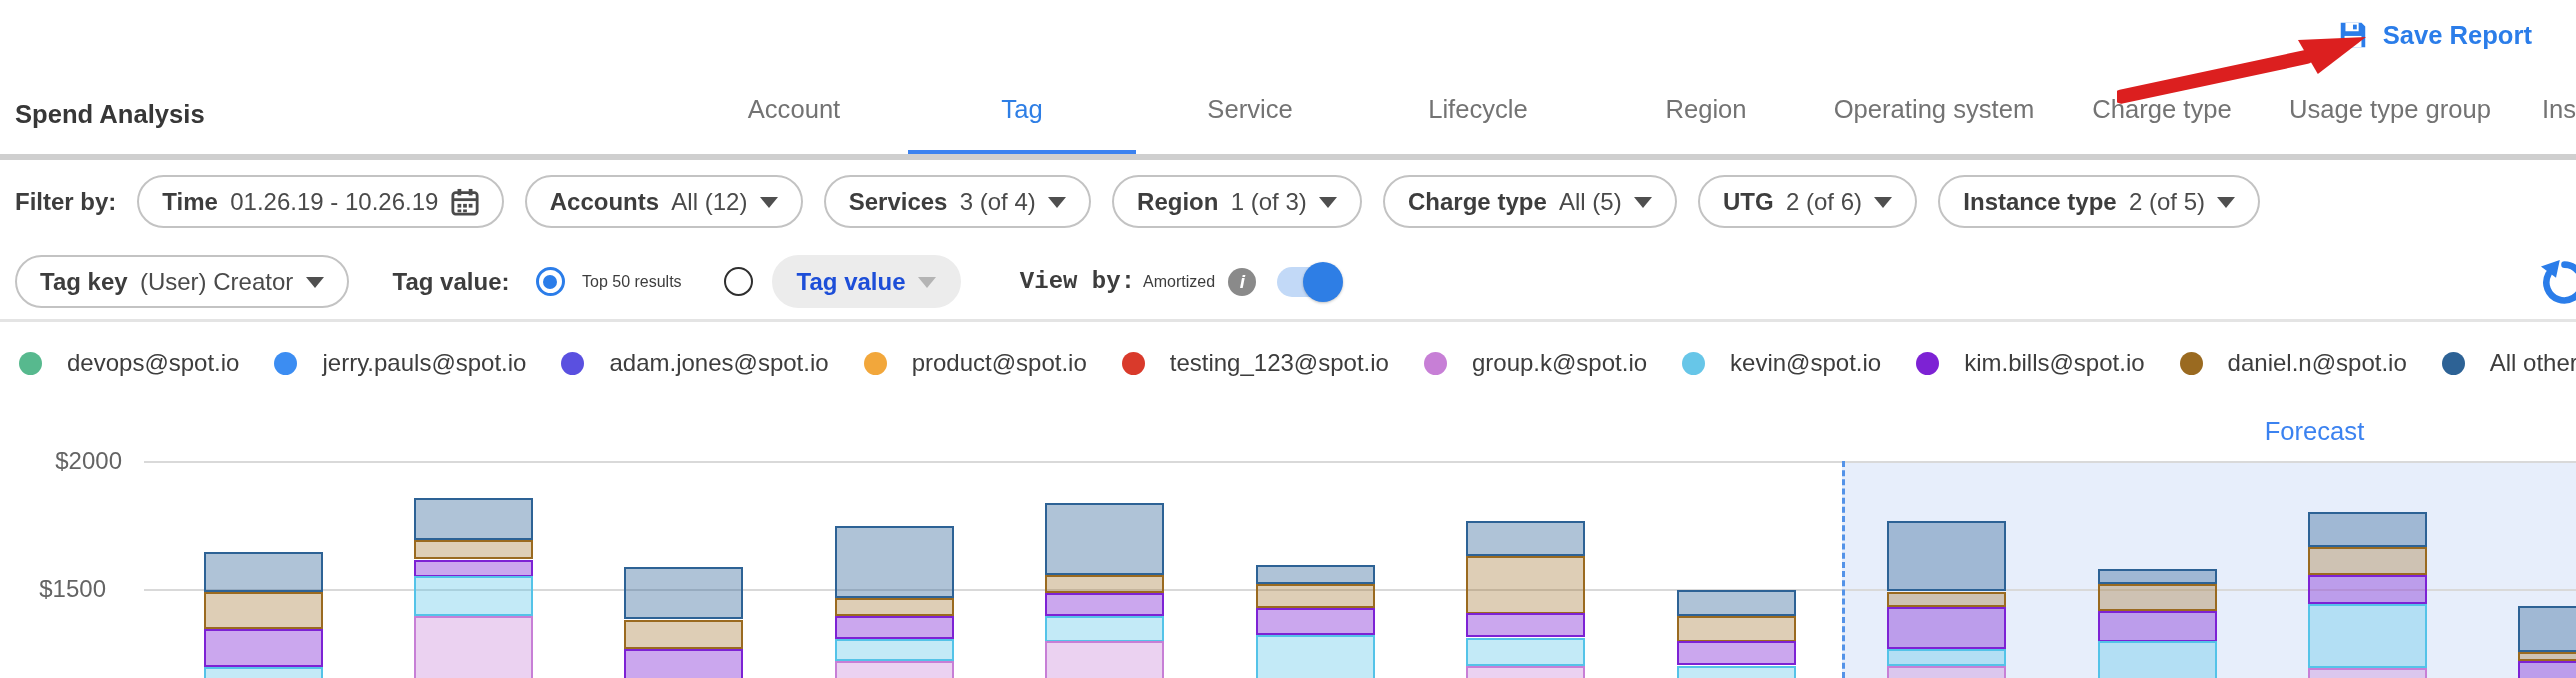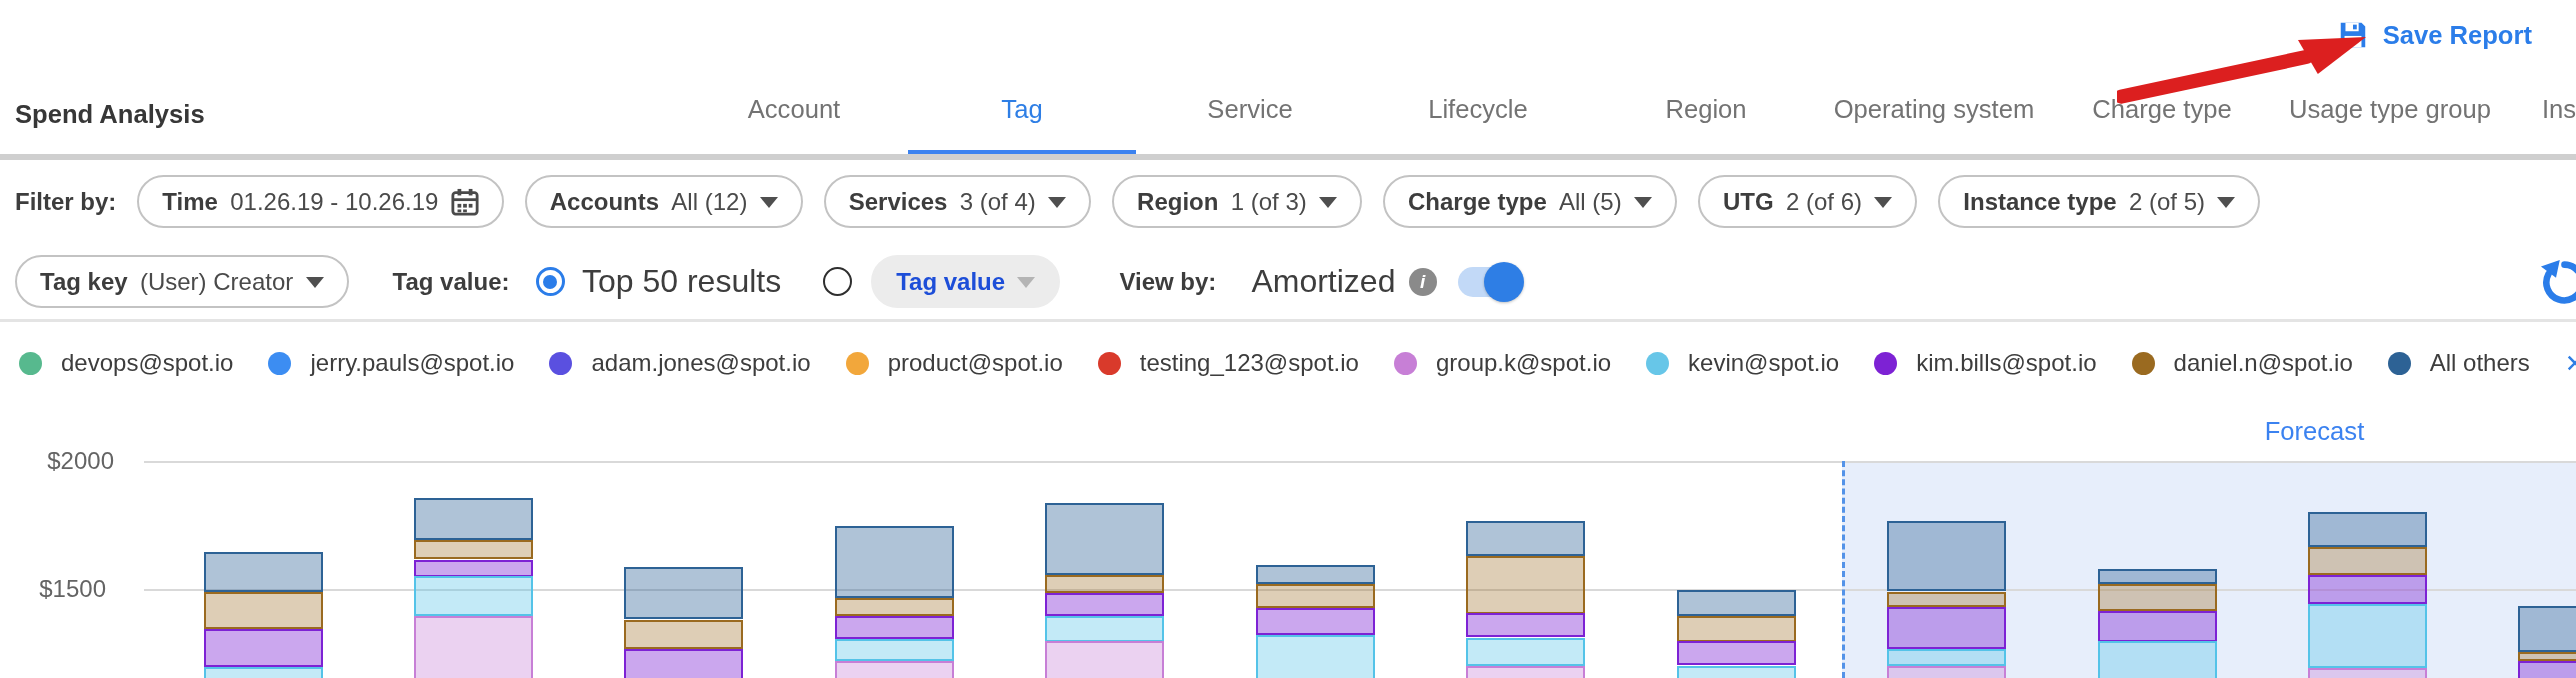--- a/index.html
+++ b/index.html
@@ -31,32 +31,32 @@
   .caret { width:0; height:0; border-left:9.5px solid transparent; border-right:9.5px solid transparent;
            border-top:11.4px solid #4f4f4f; margin-top:2.8px; }
   .pill.disabled { background:#ececec; border-color:#ececec; cursor:default; }
   .pill.disabled .pvalue { color:#1d4ed8; font-weight:700; }
   .pill.disabled .caret { border-top-color:#b4b4b4; }
 
   .radio { width:29px; height:29px; border-radius:50%; cursor:pointer; flex:none; }
   .radio.on { border:3.8px solid #2b7de9; display:flex; align-items:center; justify-content:center; }
   .radio.on::after { content:""; width:14px; height:14px; border-radius:50%; background:#2b7de9; }
   .radio.off { border:2.8px solid #2f2f2f; }
-  .rlabel { font-size:32px; color:#3d3d3d; }
+  .rlabel { font-size:16px; color:#3d3d3d; }
 
   .info-icon { width:28px; height:28px; border-radius:50%; background:#8a8a8a; color:#fff;
                font-size:19px; font-weight:700; display:flex; align-items:center; justify-content:center; font-style:italic; }
   .toggle { position:relative; width:63px; height:30px; border-radius:15px; background:#c2d9f7; cursor:pointer; flex:none; }
   .toggle .knob { position:absolute; right:-2.8px; top:-4.7px; width:40px; height:40px; border-radius:50%;
                   background:#2e7ee5; box-shadow:0 0.9px 2.8px rgba(0,0,0,.25); }
   .reset-icon { position:absolute; left:2540px; top:258px; width:49px; height:49px; cursor:pointer; }
 
   
   .legend { position:absolute; left:19px; top:341px; height:44px; display:flex; align-items:center; gap:35px; }
-  .legend-item { display:flex; align-items:center; gap:19px; cursor:pointer;text-align:center; }
+  .legend-item { display:flex; align-items:center; gap:25px; cursor:pointer;text-align:center; }
   .legend-dot { width:23px; height:23px; border-radius:50%; flex:none; }
   .legend-label { font-size:24px; color:#3d3d3d; white-space:nowrap; }
   .deselect-all { display:flex; align-items:center; gap:9.5px; color:#2e7ee5; font-weight:700;
                   font-size:24.6px; cursor:pointer; white-space:nowrap; }
 
   
   .chart { position:absolute; left:0; top:393px; width:2576px; height:285px; overflow:hidden; }
   .tick-label { position:absolute; width:106px; text-align:right; font-size:24px; color:#646464; }
   .gridline { position:absolute; left:144px; right:0; height:1.9px; background:#d9d9d9; }
   .forecast-bg { position:absolute; background:#e7eefb; }
@@ -159,21 +159,21 @@
       <span class="caret"></span>
     </div>
     <span class="flabel" style="margin-right:26.5px;">Tag value:</span>
     <span class="radio on" style="margin-right:17px;"></span>
     <span class="rlabel" style="margin-right:42px;">Top 50 results</span>
     <span class="radio off" style="margin-right:19px;"></span>
     <div class="pill disabled" style="margin-right:59px;">
       <span class="pvalue">Tag value</span>
       <span class="caret"></span>
     </div>
-    <span class="flabel" style="margin-right:35px;">View by:</span>
+    <span class="flabel" style="margin-right:8px;font-family:Liberation Mono, monospace;">View by:</span>
     <span class="rlabel" style="margin-right:13.3px;">Amortized</span>
     <span class="info-icon" style="margin-right:21px;">i</span>
     <div class="toggle">
         <div class="knob"></div>
       </div>
   </div>
 
   <svg class="reset-icon" viewBox="0 0 52 52">
     <path d="M26 7 a19 19 0 1 1 -17 10" fill="none" stroke="#2b7de9" stroke-width="7" stroke-linecap="round"></path>
     <polygon points="1,9 21,2 17,21" fill="#2b7de9"></polygon>
@@ -224,21 +224,21 @@
       </div>
       <div class="deselect-all">
         <span>✕</span>
         <span>Deselect All</span>
       </div>
     </div>
 
   <div class="chart">
       <div class="forecast-bg" style="inset: 68px 0px 0px 1842px;"></div>
       <div class="gridline" style="top: 68px;"></div>
-      <div class="tick-label" style="left: 8px; top: 54px;">$2000</div>
+      <div class="tick-label" style="left: 16px; top: 54px;">$2000</div>
       <div class="gridline" style="top: 196px;"></div>
       <div class="tick-label" style="left: 0px; top: 182px;">$1500</div>
       <div class="forecast-line" style="left: 1842px; top: 68px; bottom: 0px;"></div>
       <div class="bar-seg" style="left: 204px; width: 119px; top: 159px; height: 40px; border-color: rgb(45, 98, 149); background: rgba(45, 98, 149, 0.38);"></div>
       <div class="bar-seg" style="left: 204px; width: 119px; top: 199px; height: 37px; border-color: rgb(154, 106, 32); background: rgba(154, 106, 32, 0.33);"></div>
       <div class="bar-seg" style="left: 204px; width: 119px; top: 236px; height: 38px; border-color: rgb(125, 34, 212); background: rgba(125, 34, 212, 0.4);"></div>
       <div class="bar-seg" style="left: 204px; width: 119px; top: 274px; height: 24px; border-color: rgb(84, 195, 232); background: rgba(84, 195, 232, 0.35);"></div>
       <div class="bar-seg" style="left: 414px; width: 119px; top: 105px; height: 42px; border-color: rgb(45, 98, 149); background: rgba(45, 98, 149, 0.38);"></div>
       <div class="bar-seg" style="left: 414px; width: 119px; top: 147px; height: 19px; border-color: rgb(154, 106, 32); background: rgba(154, 106, 32, 0.33);"></div>
       <div class="bar-seg" style="left: 414px; width: 119px; top: 167px; height: 16.6px; border-color: rgb(125, 34, 212); background: rgba(125, 34, 212, 0.4);"></div>

